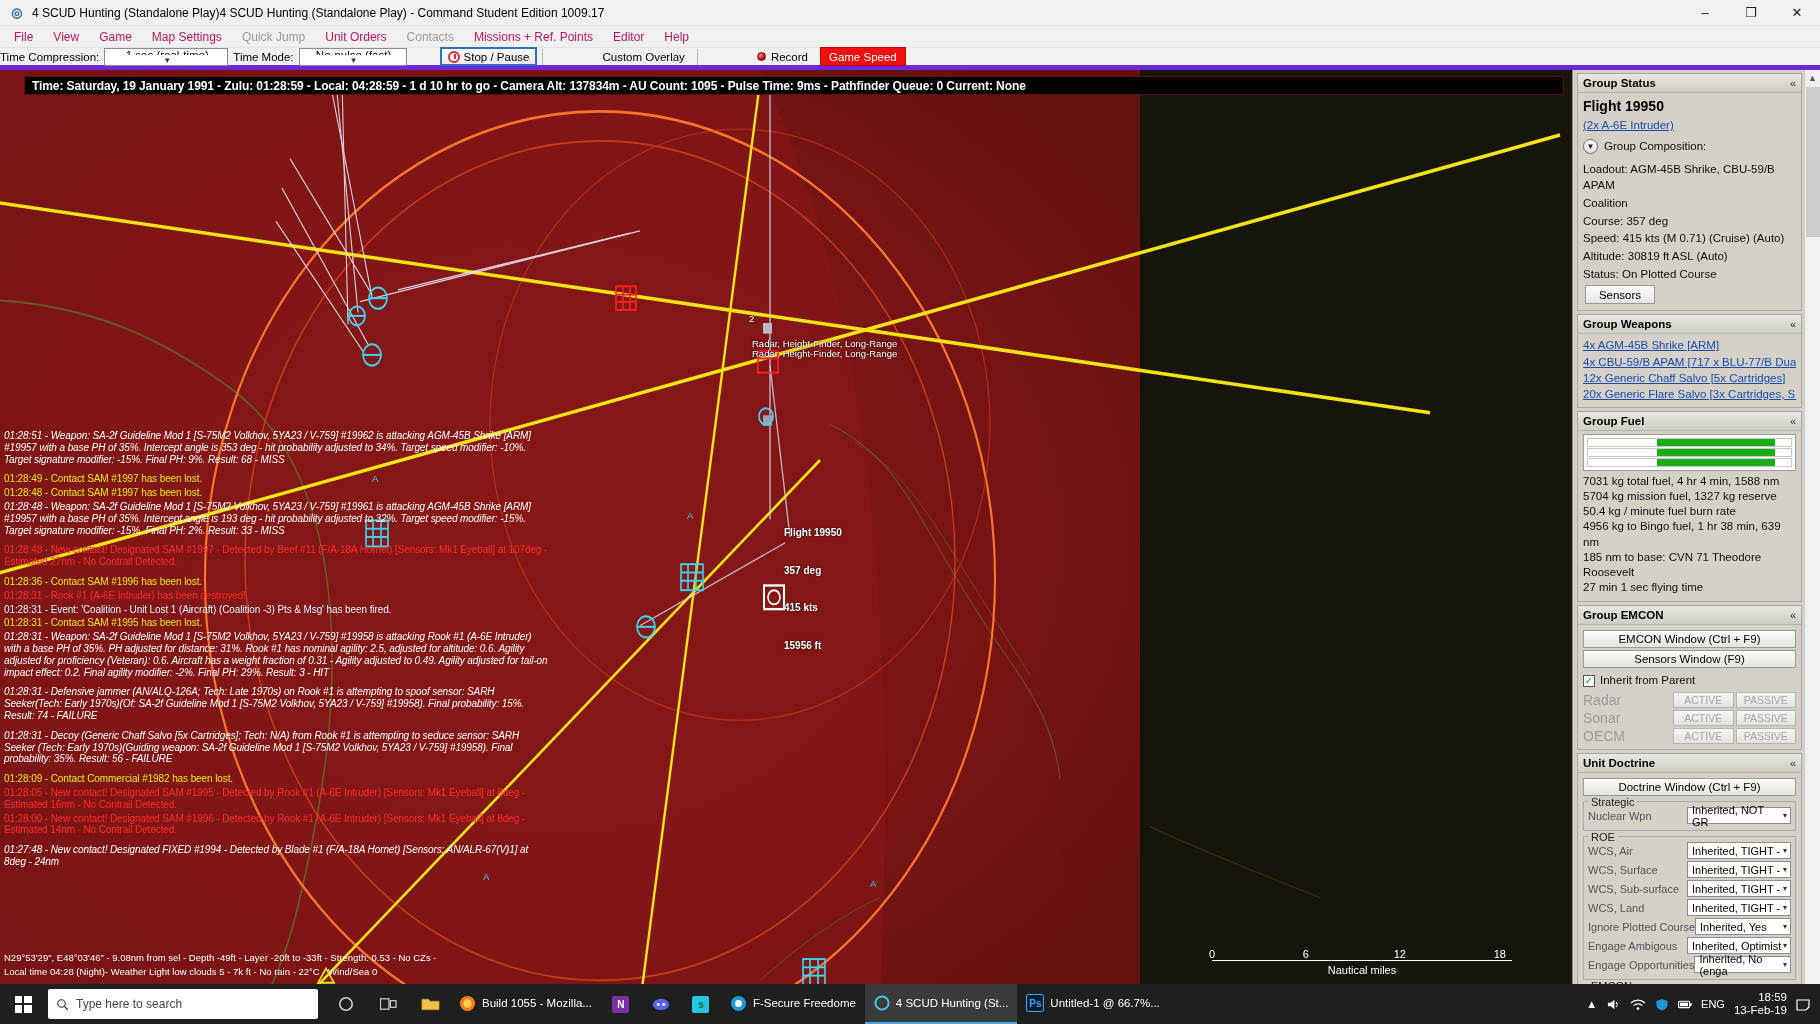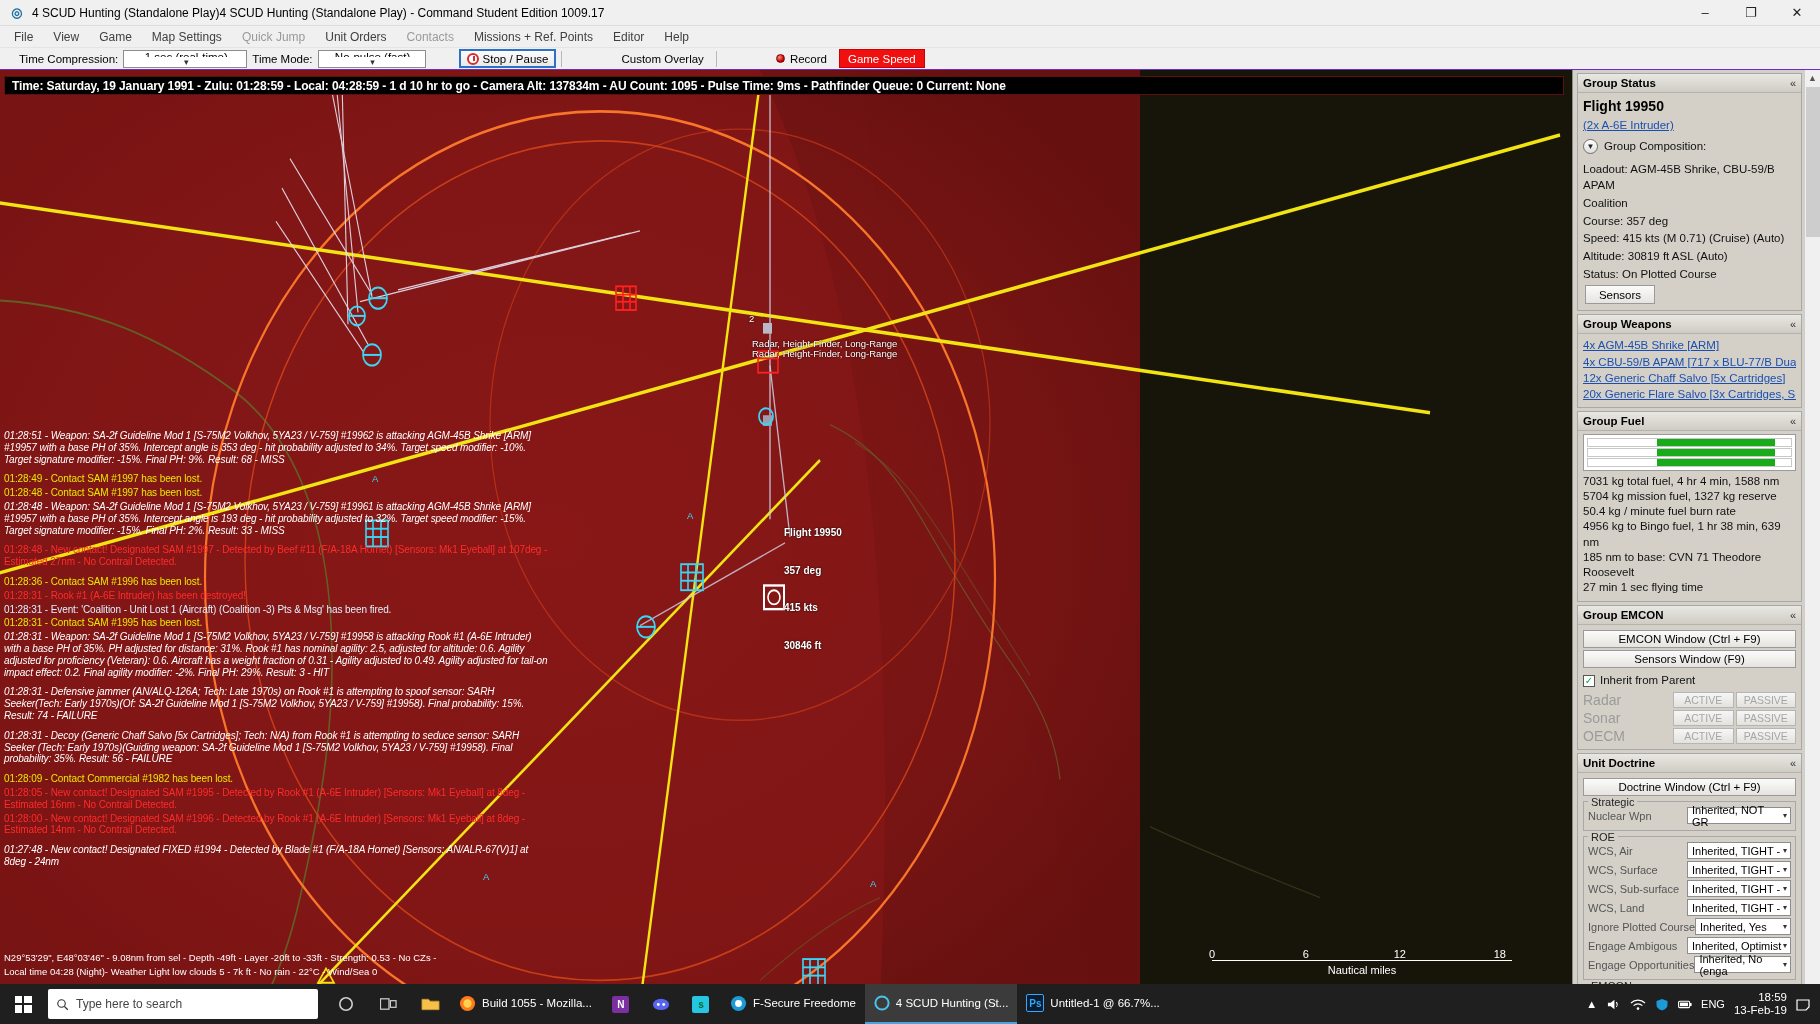--- a/index.html
+++ b/index.html
@@ -29,26 +29,26 @@
   .titlebar .winbtns { margin-left:auto; display:flex; height:26px; }
   .titlebar .winbtn {
     width:46px;height:26px;display:flex;align-items:center;justify-content:center;
     font-size:13px;color:#222;
   }
 
   .menubar {
     height:22px;background:#f0f0f0;display:flex;align-items:center;
     padding-left:4px;flex:0 0 22px;border-bottom:1px solid #e4e4e4;
   }
-  .menubar .mi { padding:3px 10px;font-size:12px;color:#404040;white-space:nowrap; }
+  .menubar .mi { padding:3px 10px;font-size:12px;color:#be185d;white-space:nowrap; }
   .menubar .mi.disabled { color:#9a9a9a; }
 
   .toolbar {
     height:22px;background:#f0f0f0;display:flex;align-items:center;
-    padding-left:19px;gap:5px;flex:0 0 22px;border-bottom:1px solid #6d28d9;
+    padding-left:0;gap:5px;flex:0 0 22px;border-bottom:5px solid #6d28d9;
   }
   .toolbar .lbl { font-size:11.5px;color:#000;white-space:nowrap; }
   .tb-select {
     height:18px;min-width:108px;background:#fff;border:1px solid #8d8d8d;
     display:flex;align-items:center;font-size:11.5px;color:#000;
     padding:0 2px 0 4px;position:relative;flex-direction:column;
   }
   .tb-select .val { flex:1;white-space:nowrap;overflow:hidden; }
   .tb-select .car { font-size:9px;color:#333;padding:0 3px; }
   .tb-btn {
@@ -74,21 +74,21 @@
   .body-row { flex:1; display:flex; min-height:0; position:relative; }
 
   
   .map {
     position:relative; flex:1; overflow:hidden;
     background:#141208;
   }
   .map-svg { position:absolute; inset:0; width:100%; height:100%; }
 
   .timebar {
-    position:absolute;left:4px;top:6px;right:8px;height:19px;
+    position:absolute;left:24px;top:6px;right:8px;height:19px;
     background:#000;border:1px solid #5c1010;
     display:flex;align-items:center;padding-left:7px;
     color:#fff;font-size:12px;font-weight:bold;white-space:nowrap;
     z-index:7;letter-spacing:-0.1px;
   }
 
   
   .log {
     position:absolute;left:4px;top:360px;width:545px;
     z-index:6;line-height:1.18;
@@ -386,21 +386,21 @@
           <path d="M326 760 l8 12 l-16 0 z"></path>
         </g>
       </svg>
 
       <div class="timebar">Time: Saturday, 19 January 1991 - Zulu: 01:28:59 - Local: 04:28:59 - 1 d 10 hr to go -  Camera Alt: 137834m - AU Count: 1095 - Pulse Time: 9ms - Pathfinder Queue: 0 Current: None</div>
 
       <div class="mlabel" style="left:784px;top:432px;">
         <div>Flight 19950</div>
         <div>357 deg</div>
         <div>415 kts</div>
-        <div>30846 ft</div>
+        <div>15956 ft</div>
       </div>
       <div class="mlabel small" style="left:752px;top:268px;font-weight:normal">Radar, Height-Finder, Long-Range</div>
       <div class="mlabel small" style="left:752px;top:278px;font-weight:normal">Radar, Height-Finder, Long-Range</div>
       <div class="mlabel small" style="left:749px;top:243px;font-weight:normal">2</div>
       <div class="mlabel small" style="left:372px;top:403px;color:#39d6f5;text-shadow:none">A</div>
       <div class="mlabel small" style="left:687px;top:440px;color:#39d6f5;text-shadow:none">A</div>
       <div class="mlabel small" style="left:870px;top:808px;color:#39d6f5;text-shadow:none">A</div>
       <div class="mlabel small" style="left:483px;top:801px;color:#39d6f5;text-shadow:none">A</div>
 
       <div class="log">

